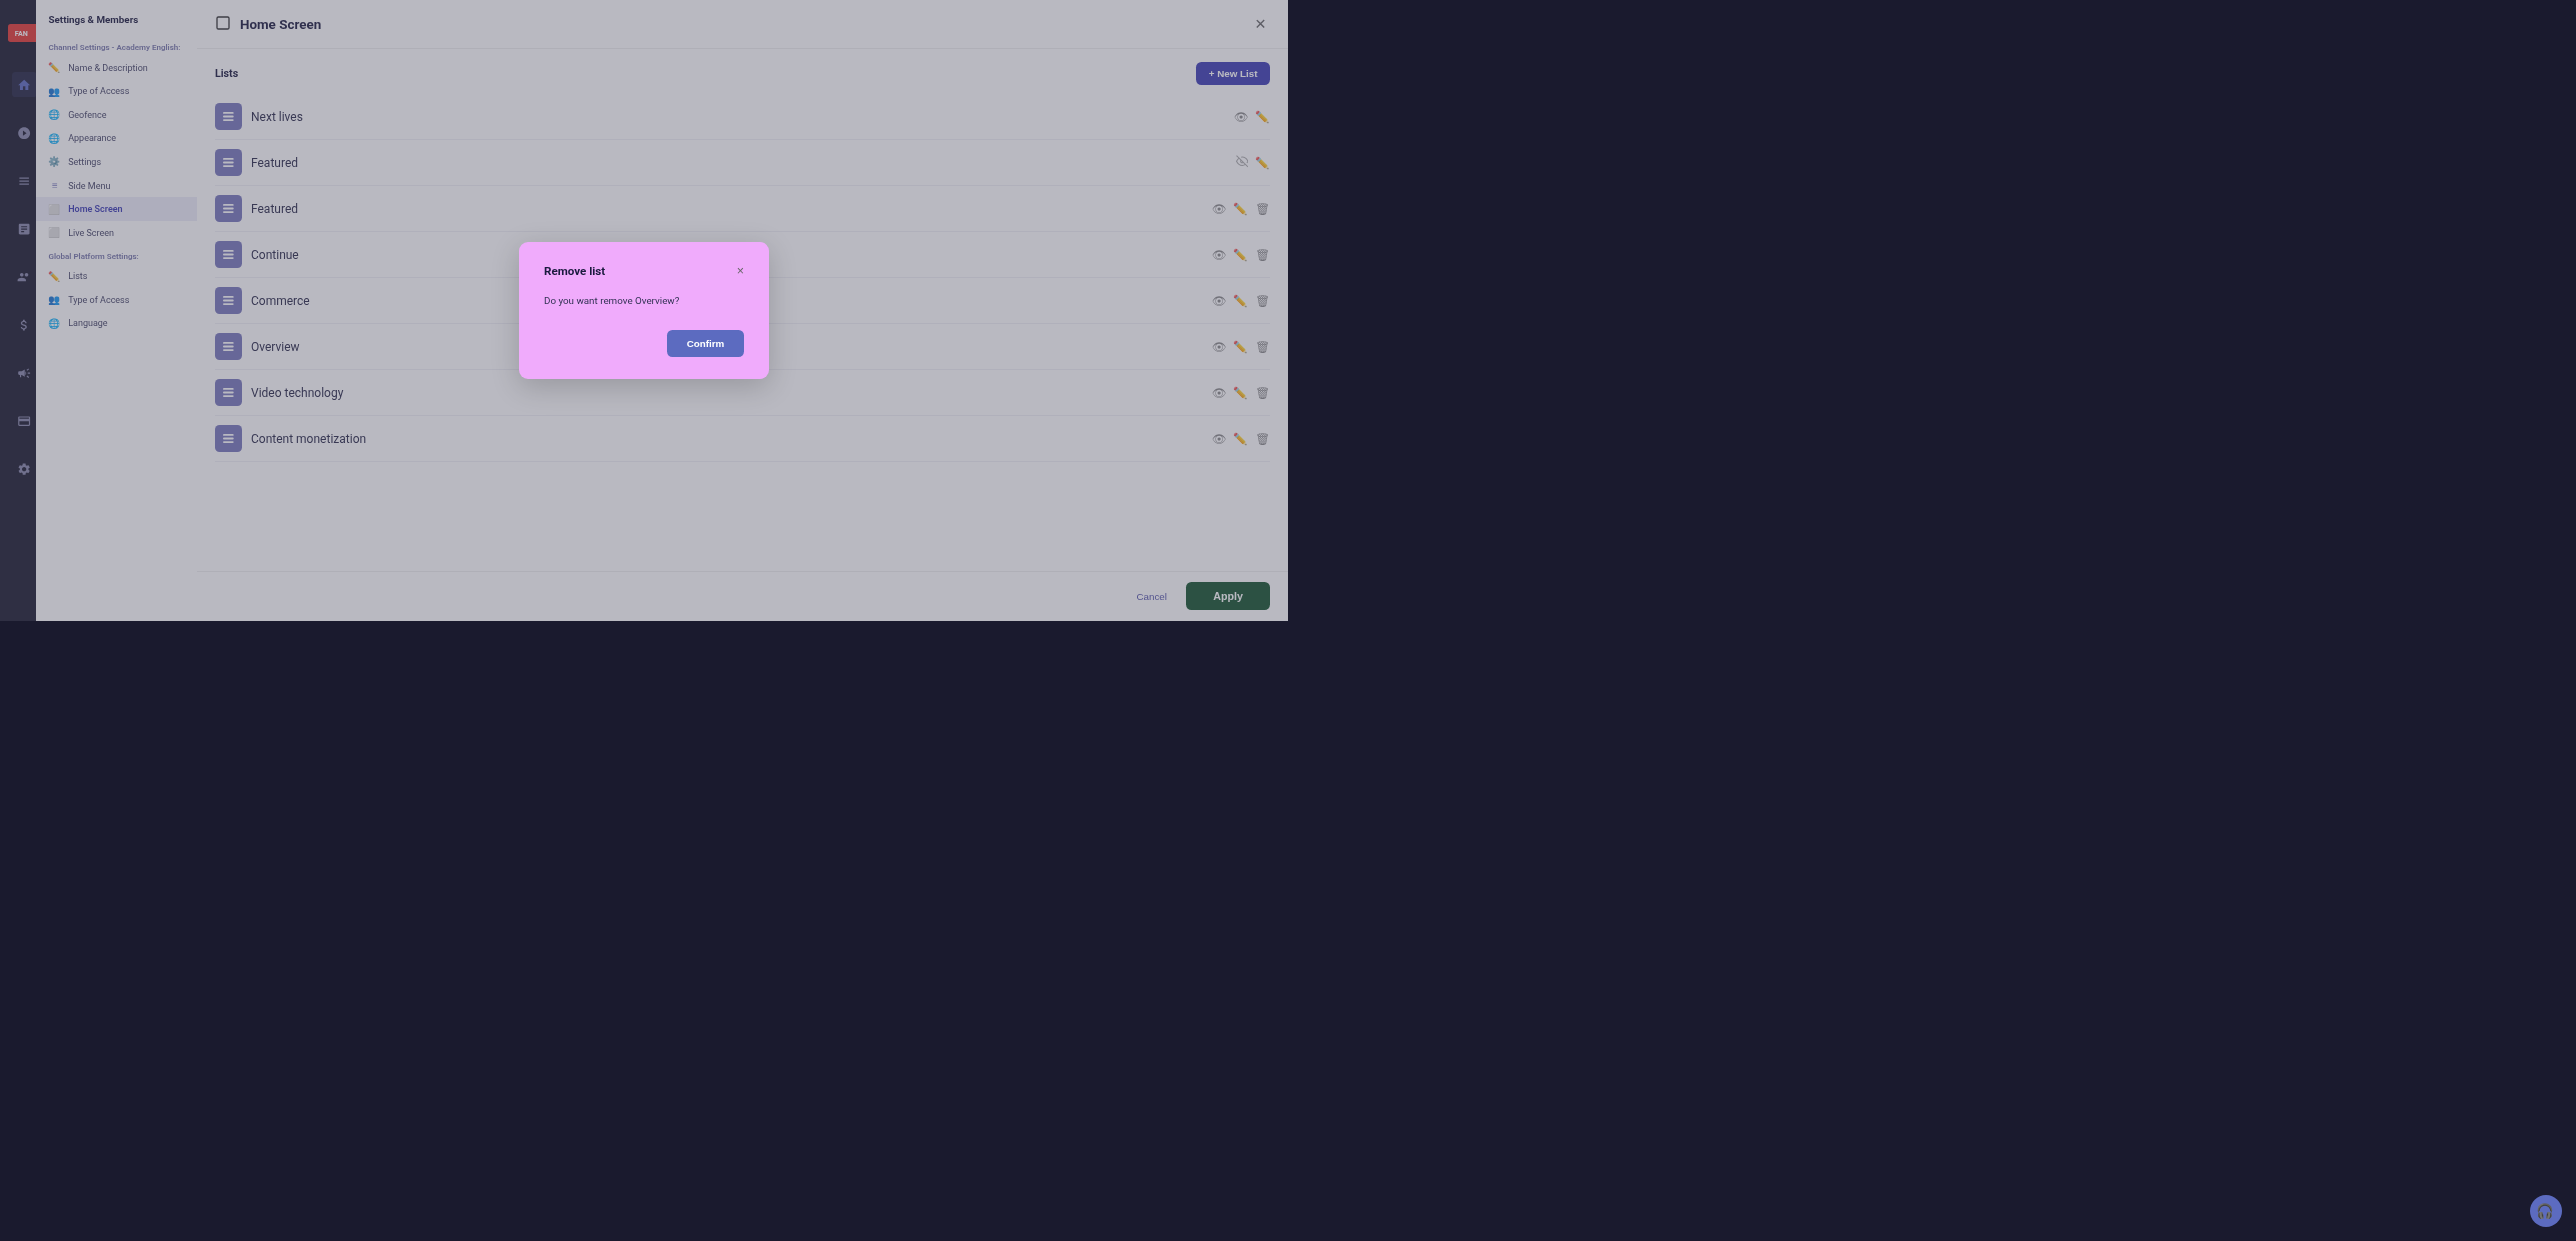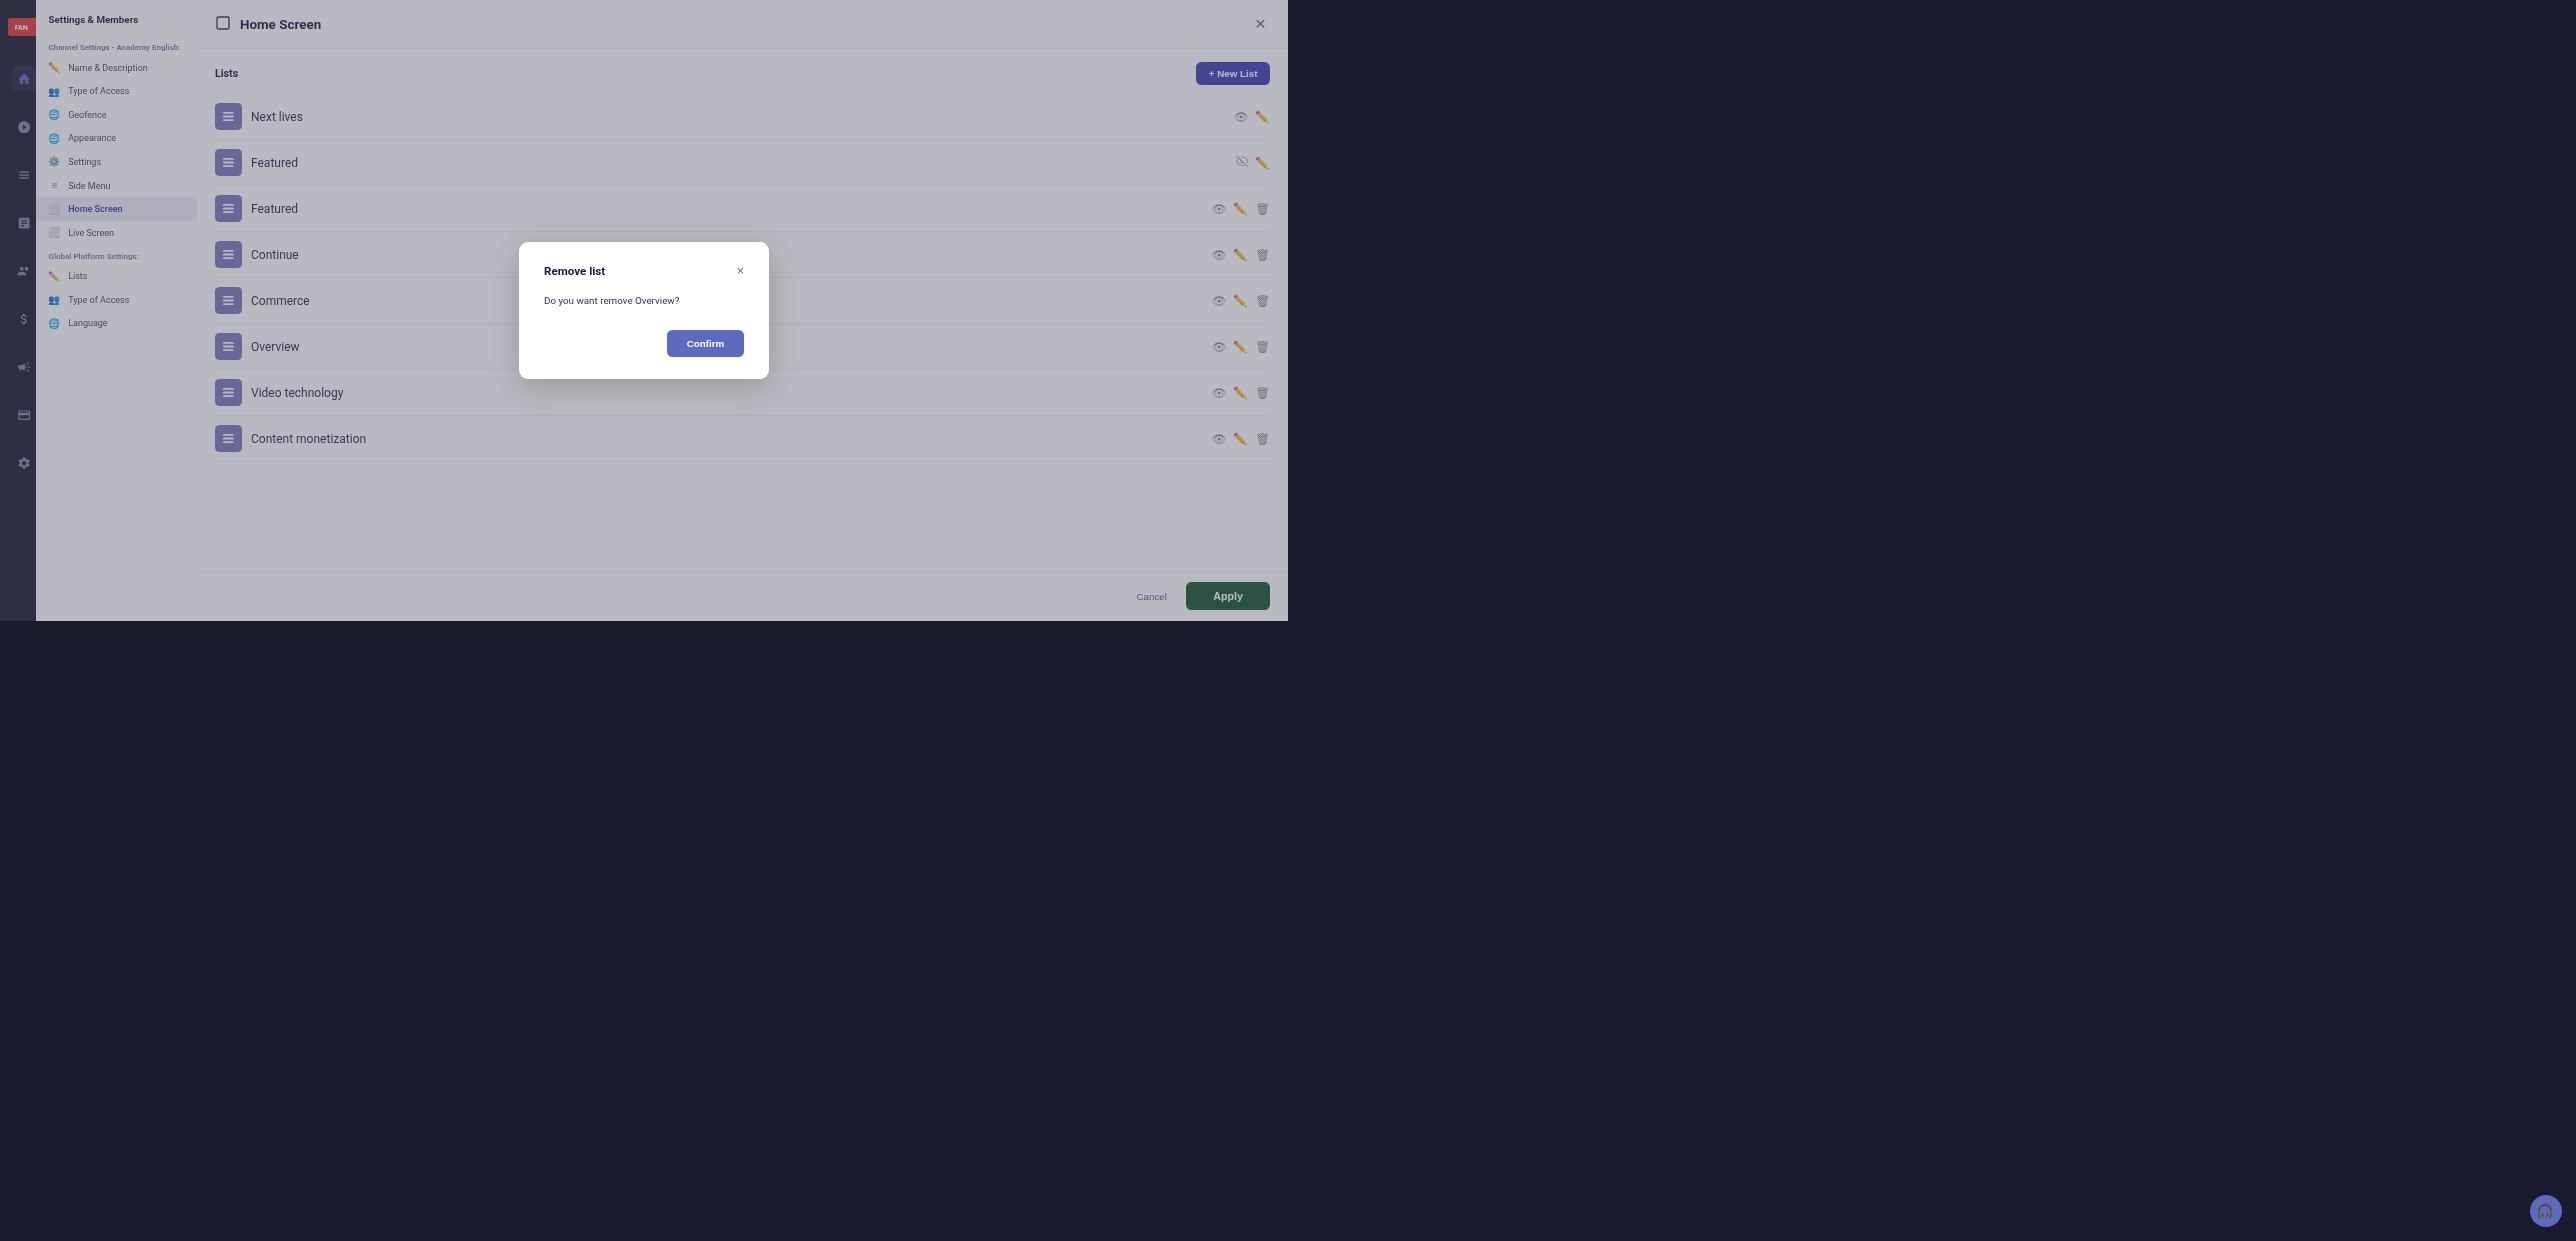--- a/index.html
+++ b/index.html
@@ -15,21 +15,21 @@
     
     .app-sidebar {
       position: absolute;
       left: 0; top: 0;
       width: 48px;
       height: 100%;
       background: #1a1a2e;
       display: flex;
       flex-direction: column;
       align-items: center;
-      padding-top: 18px;
+      padding-top: 24px;
       gap: 23px;
       z-index: 1;
     }
     .app-logo {
       width: 32px;
       height: 18px;
       background: #e53935;
       border-radius: 2.7px;
       display: flex;
       align-items: center;
@@ -250,21 +250,21 @@
       position: absolute;
       left: 0; top: 0;
       right: 0; bottom: 0;
       background: rgba(80, 80, 100, 0.4);
       z-index: 50;
       display: flex;
       align-items: center;
       justify-content: center;
     }
     .modal {
-      background: #ffffff;
+      background: #f0abfc;
       border-radius: 9px;
       padding: 21.5px 25px;
       width: 250px;
       box-shadow: 0 7.2px 29px rgba(0,0,0,0.18);
       position: relative;
     }
     .modal-header {
       display: flex;
       align-items: center;
       justify-content: space-between;

